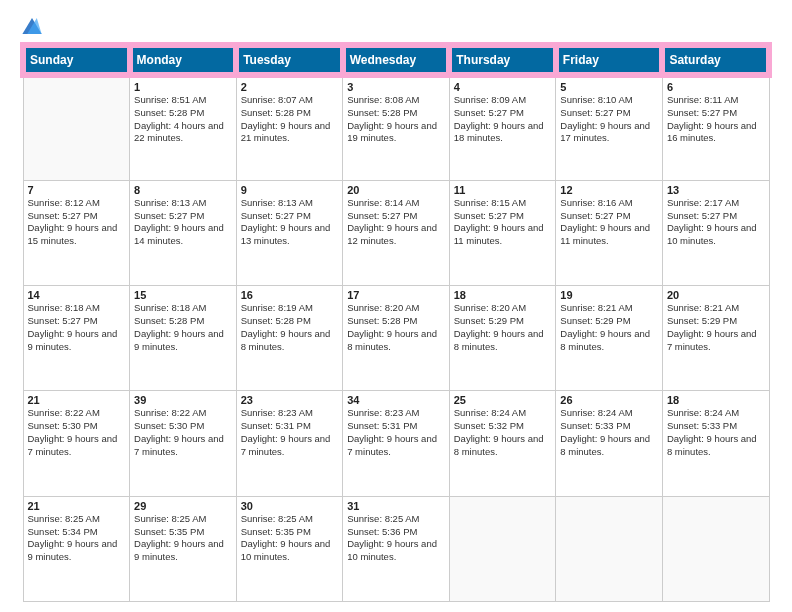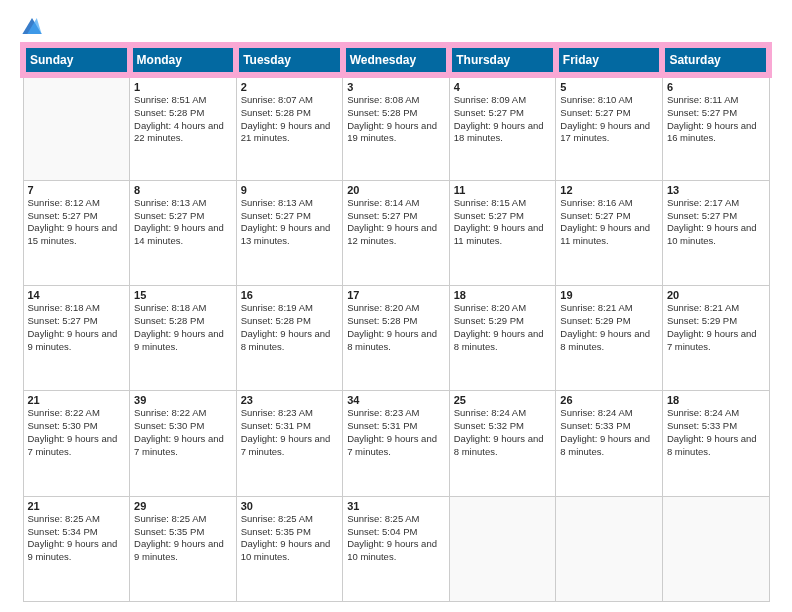--- a/index.html
+++ b/index.html
@@ -319,21 +319,21 @@
           </td>
           <td>
             <span class="day-num">30</span>
             <span class="cell-line">Sunrise: 8:25 AM</span>
             <span class="cell-line">Sunset: 5:35 PM</span>
             <span class="cell-line">Daylight: 9 hours and 10 minutes.</span>
           </td>
           <td>
             <span class="day-num">31</span>
             <span class="cell-line">Sunrise: 8:25 AM</span>
-            <span class="cell-line">Sunset: 5:04 PM</span>
+            <span class="cell-line">Sunset: 5:36 PM</span>
             <span class="cell-line">Daylight: 9 hours and 10 minutes.</span>
           </td>
           <td class="empty-cell"></td>
           <td class="empty-cell"></td>
           <td class="empty-cell"></td>
         </tr>
       </tbody>
   </table>
 </div>
 

